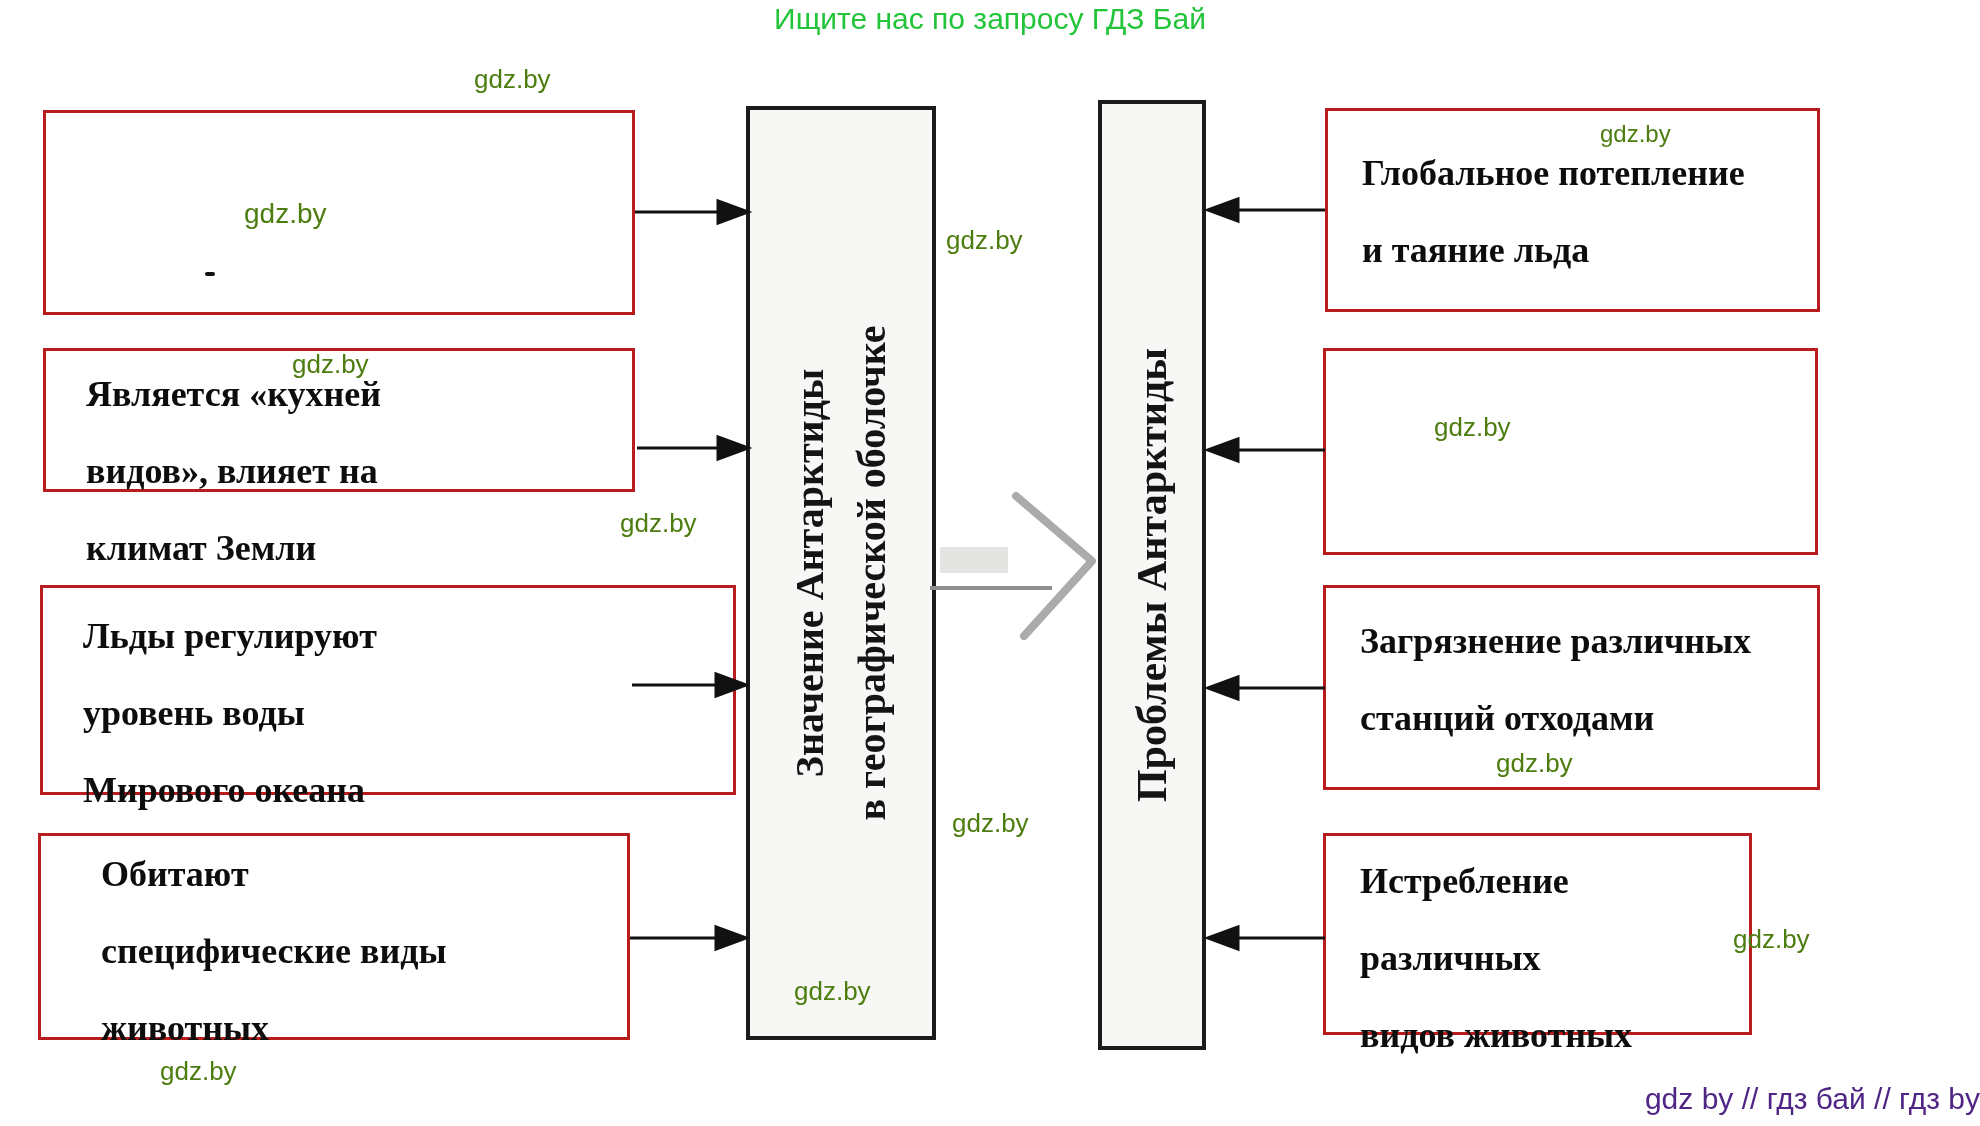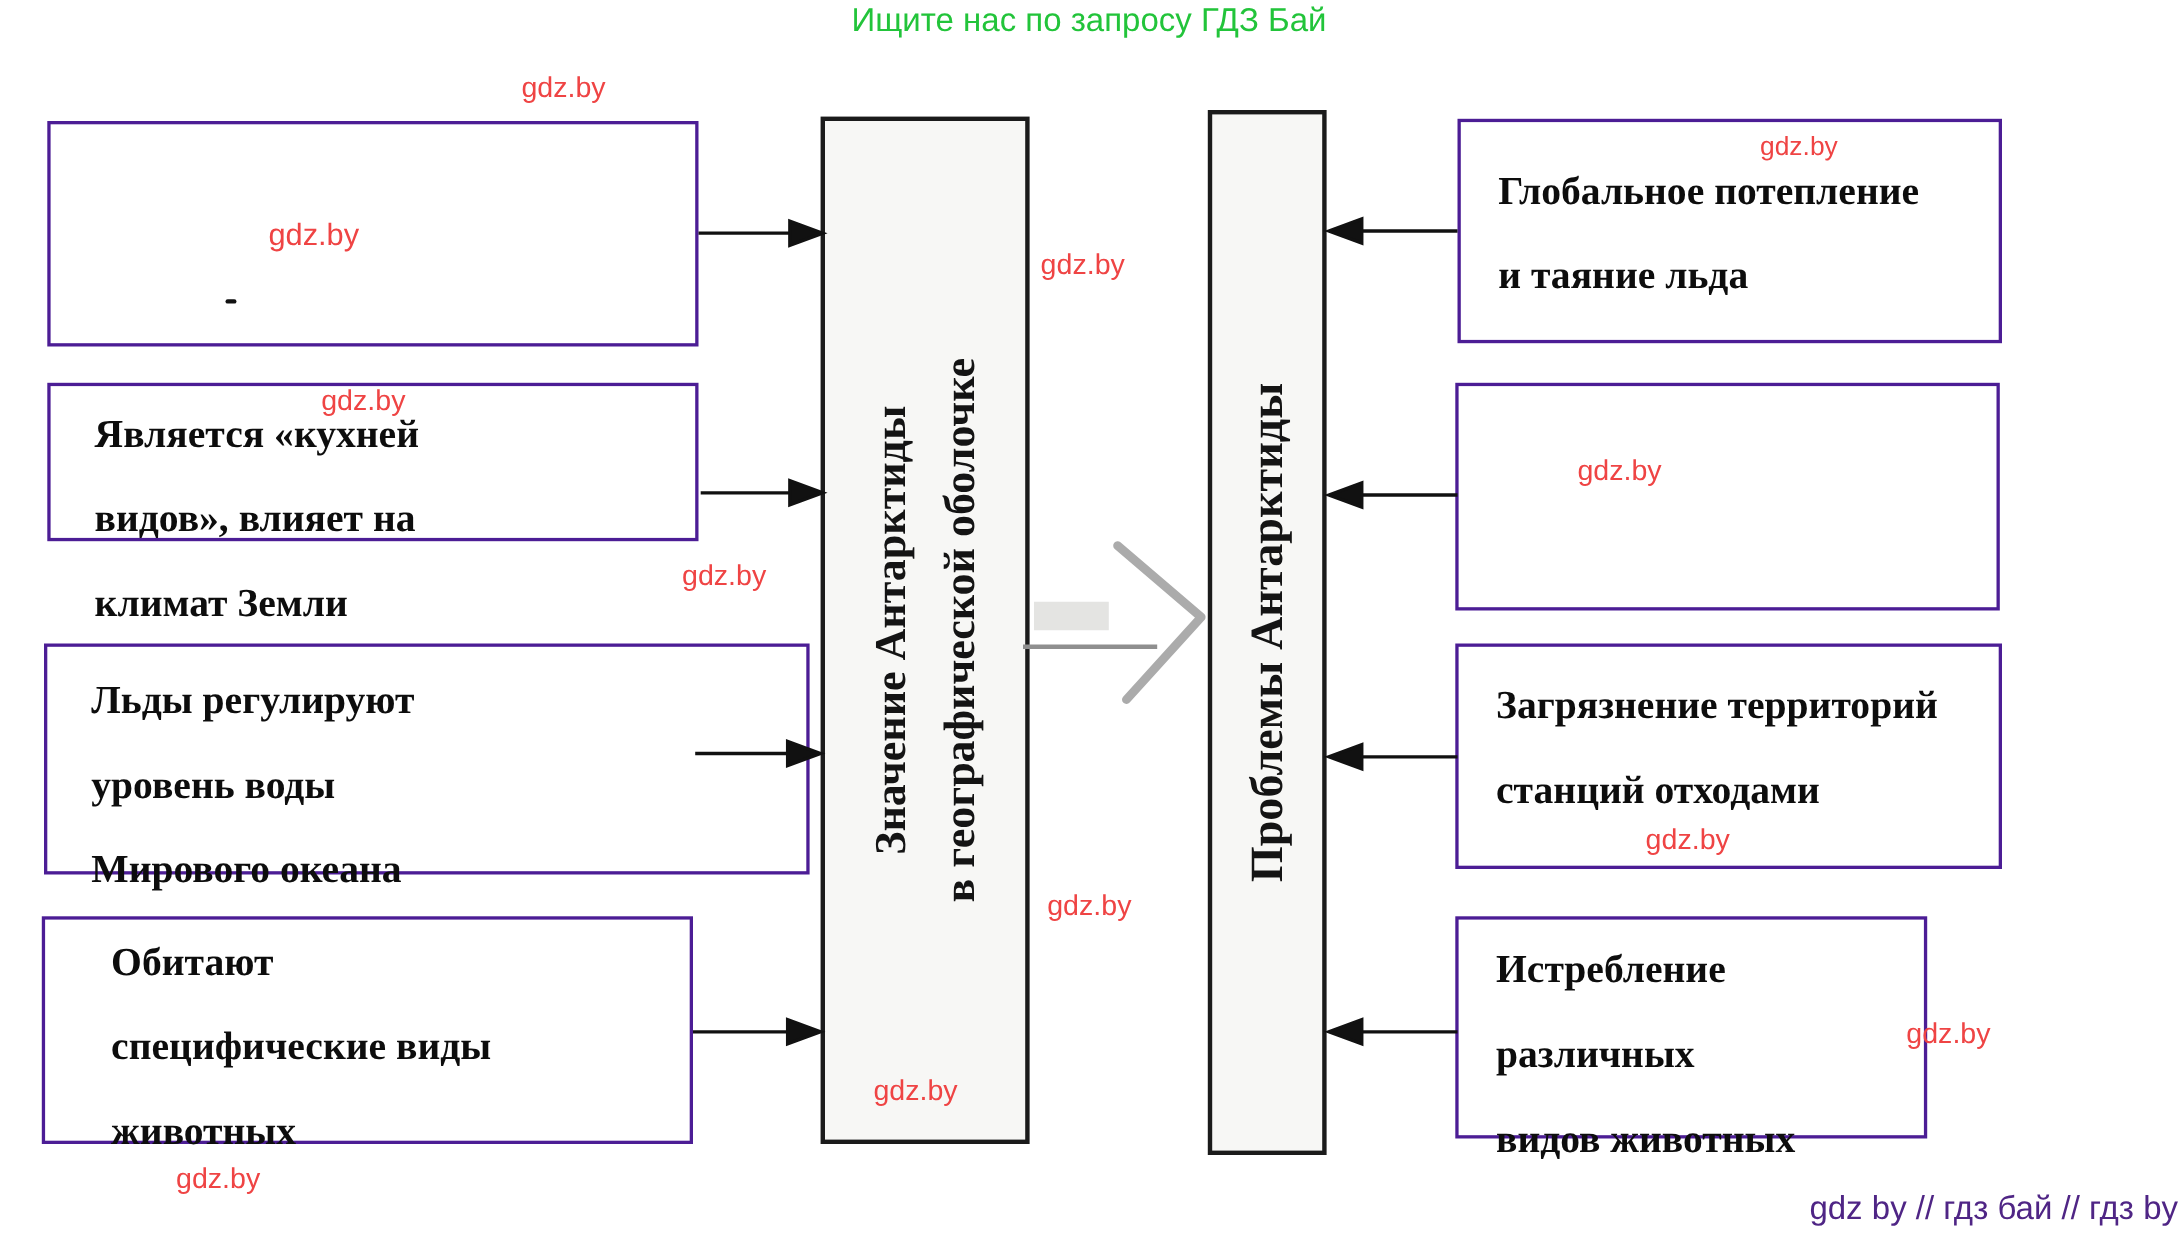--- a/index.html
+++ b/index.html
@@ -2,27 +2,27 @@
 <html><head>
 <meta charset="utf-8">
 <style>
   html,body{margin:0;padding:0;background:#ffffff;}
   #page{position:relative;width:1980px;height:1126px;background:#ffffff;overflow:hidden;
         font-family:"Liberation Serif", serif;}
   .hdr{position:absolute;left:0;right:0;top:2px;text-align:center;
        font-family:"Liberation Sans", sans-serif;font-size:30px;font-weight:500;}
   .ftr{position:absolute;left:0;right:0;top:1082px;text-align:right;
        font-family:"Liberation Sans", sans-serif;font-size:30px;font-weight:500;}
-  .box{position:absolute;background:#ffffff;border:3px solid #4c1d95;box-sizing:border-box;
+  .box{position:absolute;background:#ffffff;border:3px solid #b91c1c;box-sizing:border-box;
        font-size:36px;font-weight:bold;color:#0d0d0d;line-height:77px;}
   .vbox{position:absolute;background:#f7f7f5;border:4px solid #1b1b1b;box-sizing:border-box;}
   .vtxt{position:absolute;top:50%;left:50%;transform:translate(-50%,-50%) rotate(-90deg);
         display:flex;align-items:center;justify-content:center;text-align:center;
         font-weight:bold;color:#141414;}
-  .wm{position:absolute;font-family:"Liberation Sans", sans-serif;font-size:26px;color:#ef4444;
+  .wm{position:absolute;font-family:"Liberation Sans", sans-serif;font-size:26px;color:#4d7c0f;
       white-space:nowrap;}
   .dash{position:absolute;width:10px;height:4px;background:#111;border-radius:2px;}
   svg.ar{position:absolute;left:0;top:0;pointer-events:none;}
 </style>
 </head>
 <body>
 
 <div id="page">
 
   <div class="hdr" style="color:#22c43a">Ищите нас по запросу ГДЗ Бай</div>
@@ -64,21 +64,21 @@
   </div>
 
   <div class="box" style="left:1325px;top:108px;width:495px;height:204px;padding:24px 10px 0 34px;">
     <div>Глобальное потепление</div>
     <div>и таяние льда</div>
   </div>
 
   <div class="box" style="left:1323px;top:348px;width:495px;height:207px;"></div>
 
   <div class="box" style="left:1323px;top:585px;width:497px;height:205px;padding:15px 10px 0 34px;">
-    <div>Загрязнение территорий</div>
+    <div>Загрязнение различных</div>
     <div>станций отходами</div>
   </div>
 
   <div class="box" style="left:1323px;top:833px;width:429px;height:202px;padding:7px 10px 0 34px;">
     <div>Истребление различных</div>
     <div>видов животных</div>
   </div>
 
   <div class="wm" style="left:474px;top:64px;">gdz.by</div>
   <div class="wm" style="left:244px;top:198px;font-size:28px;">gdz.by</div>

